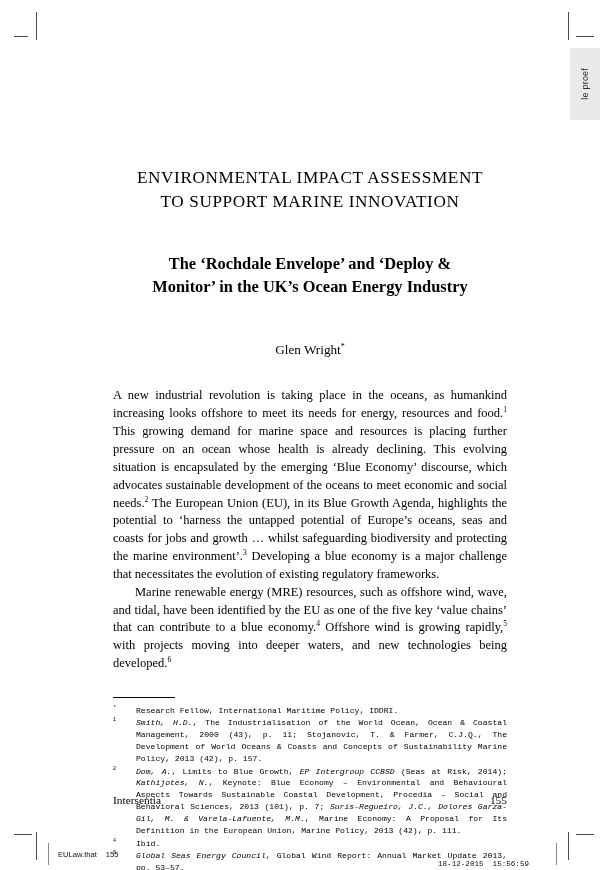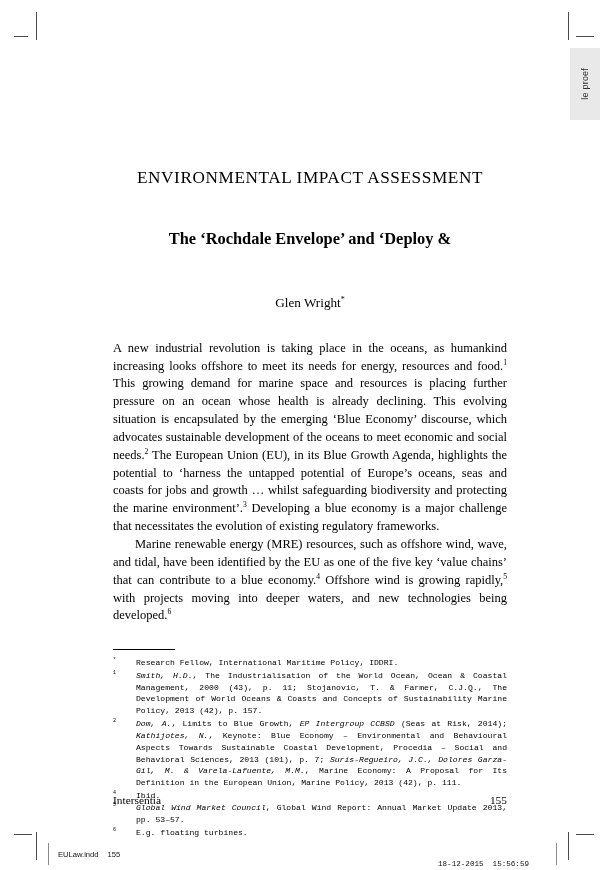--- a/index.html
+++ b/index.html
@@ -211,23 +211,25 @@
 
 <div class="proof-tab">
   <span>le proef</span>
 </div>
 
 <div class="page">
 
   <div class="title-block">
     <h1 class="main-title">
       <span class="line">ENVIRONMENTAL IMPACT ASSESSMENT</span>
+      <span class="line">TO SUPPORT MARINE INNOVATION</span>
     </h1>
     <h2 class="subtitle">
       <span class="line">The ‘Rochdale Envelope’ and ‘Deploy &amp;</span>
+      <span class="line">Monitor’ in the UK’s Ocean Energy Industry</span>
     </h2>
   </div>
 
   <div class="author">
     <span>Glen Wright</span><sup>*</sup>
   </div>
 
   <div class="body-text" id="body-text">
       <p><span>A new industrial revolution is taking place in the oceans, as humankind increasing looks offshore to meet its needs for energy, resources and food.</span><sup>1</sup><span> This growing demand for marine space and resources is placing further pressure on an ocean whose health is already declining. This evolving situation is encapsulated by the emerging ‘Blue Economy’ discourse, which advocates sustainable development of the oceans to meet economic and social needs.</span><sup>2</sup><span> The European Union (EU), in its Blue Growth Agenda, highlights the potential to ‘harness the untapped potential of Europe’s oceans, seas and coasts for jobs and growth … whilst safeguarding biodiversity and protecting the marine environment’.</span><sup>3</sup><span> Developing a blue economy is a major challenge that necessitates the evolution of existing regulatory frameworks.</span></p>
       <p><span>Marine renewable energy (MRE) resources, such as offshore wind, wave, and tidal, have been identified by the EU as one of the five key ‘value chains’ that can contribute to a blue economy.</span><sup>4</sup><span> Offshore wind is growing rapidly,</span><sup>5</sup><span> with projects moving into deeper waters, and new technologies being developed.</span><sup>6</sup></p>
@@ -246,37 +248,37 @@
       <div class="fn">
         <div class="fn-marker"><sup>2</sup></div>
         <div class="fn-text"><i>Dom, A.</i><span>, Limits to Blue Growth, </span><i>EP Intergroup CCBSD</i><span> (Seas at Risk, 2014); </span><i>Kathijotes, N.</i><span>, Keynote: Blue Economy – Environmental and Behavioural Aspects Towards Sustainable Coastal Development, Procedia – Social and Behavioral Sciences, 2013 (101), p. 7; </span><i>Surís-Regueiro, J.C., Dolores Garza-Gil, M. &amp; Varela-Lafuente, M.M.</i><span>, Marine Economy: A Proposal for Its Definition in the European Union, Marine Policy, 2013 (42), p. 111.</span></div>
       </div>
       <div class="fn">
         <div class="fn-marker"><sup>4</sup></div>
         <div class="fn-text"><span>Ibid.</span></div>
       </div>
       <div class="fn">
         <div class="fn-marker"><sup>5</sup></div>
-        <div class="fn-text"><i>Global Wind Market Council</i><span>, Global Wind Report: Annual Market Update 2013, pp. 53–57.</span></div>
+        <div class="fn-text"><i>Global Seas Energy Council</i><span>, Global Wind Report: Annual Market Update 2013, pp. 53–57.</span></div>
       </div>
       <div class="fn">
         <div class="fn-marker"><sup>6</sup></div>
         <div class="fn-text"><span>E.g. floating turbines.</span></div>
       </div>
     </div>
 
   <div class="page-footer">
     <span>Intersentia</span>
     <span>155</span>
   </div>
 
 </div>
 
 <div class="prod-strip">
   <div class="prod-rule-left"></div>
   <div class="prod-rule-right"></div>
   <div class="prod-left">
-    <span>EULaw.indd</span><span class="pnum">155</span>
+    <span>EULaw.that</span><span class="pnum">155</span>
   </div>
   <div class="prod-right">
     <span>18-12-2015</span><span class="time">15:56:59</span>
   </div>
 </div>
 
 </body></html>

